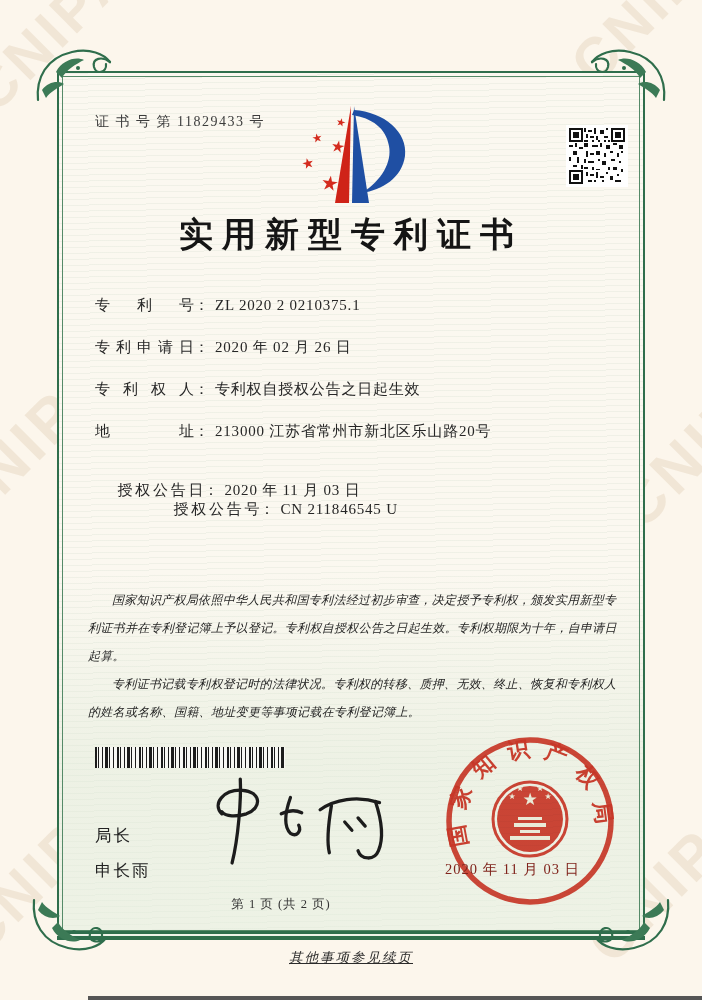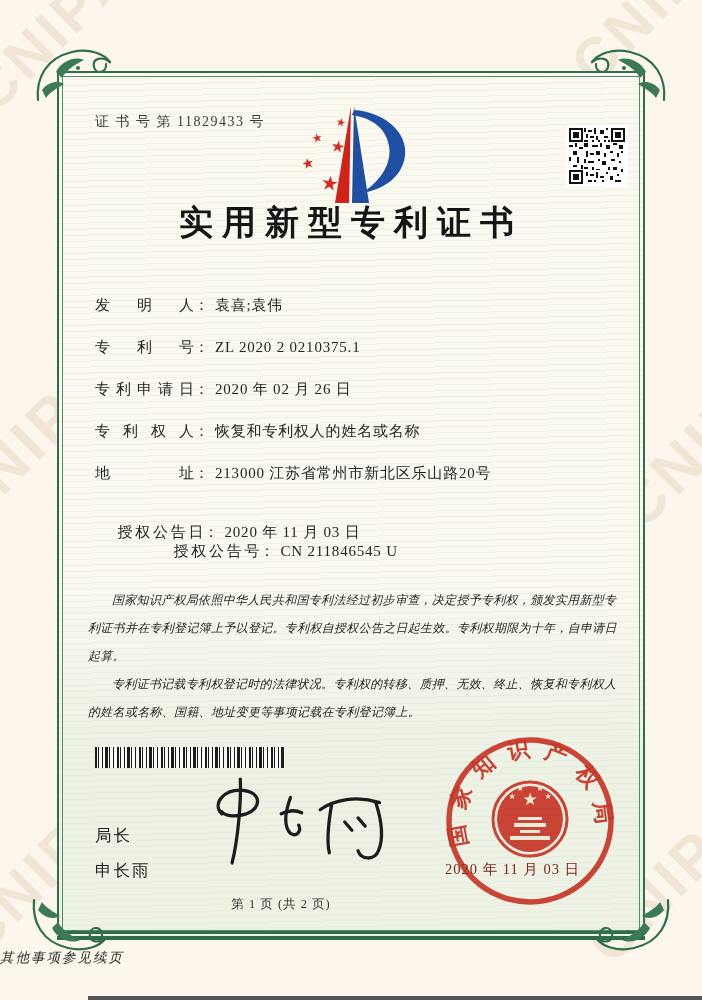--- a/index.html
+++ b/index.html
@@ -45,21 +45,21 @@
   .fl.br{left:592px; top:898px; transform:scale(-1,-1);}
 
   .certno {
     position:absolute; left:95px; top:113px; font-size:14px; letter-spacing:1.5px; color:#3c3c3c;
   }
   .logo { position:absolute; left:288px; top:98px; width:130px; height:115px; }
   .qr { position:absolute; left:566px; top:125px; width:62px; height:62px; background:#fff; padding:3px; }
   .qr svg{ width:100%; height:100%; display:block; }
 
   .title {
-    position:absolute; left:0; top:200px; width:702px; text-align:center;
+    position:absolute; left:0; top:212px; width:702px; text-align:center;
     font-size:34px; font-weight:bold; letter-spacing:9px; color:#151515;
   }
 
   .fields { position:absolute; left:95px; top:296px; width:530px; font-size:15px; color:#262626; }
   .frow { height:42px; white-space:pre; }
   .frow .flabel { display:inline-block; width:99px; text-align:justify; text-align-last:justify; vertical-align:top; }
   .frow .colon { display:inline-block; margin-right:6px; }
   .frow .fvalue { letter-spacing:0.8px; }
   .frow.grant .pair2 { margin-left:56px; }
   .frow.grant .flabel { width:86px; }
@@ -84,22 +84,22 @@
   .signature { position:absolute; left:185px; top:772px; width:215px; height:98px; }
 
   .seal { position:absolute; left:442px; top:733px; width:176px; height:176px; mix-blend-mode:multiply; }
   .seal-date {
     position:absolute; left:445px; top:860px; font-size:14.5px; color:#80241c;
     letter-spacing:1px; white-space:nowrap;
   }
 
   .pagenum { position:absolute; left:0; top:879px; width:562px; text-align:center;
     font-size:12.5px; letter-spacing:1px; color:#333;margin-top:17px; }
-  .footnote { position:absolute; left:0; top:949px; width:702px; text-align:left;
-    font-size:13.5px; font-style:italic; letter-spacing:2px; color:#2b2b2b; }
+  .footnote { position:absolute; left:0; top:949px; width:702px; text-align:center;
+    font-size:13.5px; font-style:italic; letter-spacing:2px; color:#2b2b2b;text-decoration:underline; }
   .scan-edge { position:absolute; left:88px; right:0; bottom:0; height:4px; background:#555; }
 </style>
 </head>
 <body>
 
 <div class="page">
 
   <span class="wm w1">CNIPA</span>
   <span class="wm w2">CNIPA</span>
   <span class="wm w3">CNIPA</span>
@@ -234,24 +234,23 @@
         <rect x="10" y="27" width="2" height="1"></rect>
           <rect x="13" y="27" width="1" height="1"></rect>
           <rect x="17" y="27" width="1" height="1"></rect>
       </g>
     </svg>
   </div>
 
   <div class="title">实用新型专利证书</div>
 
   <div class="fields">
-    <div class="frow"><span class="flabel">发明人</span><span class="colon">：</span><span class="fvalue">袁喜;袁伟</span></div>
     <div class="frow"><span class="flabel">专利号</span><span class="colon">：</span><span class="fvalue">ZL 2020 2 0210375.1</span></div>
     <div class="frow"><span class="flabel">专利申请日</span><span class="colon">：</span><span class="fvalue">2020 年 02 月 26 日</span></div>
-    <div class="frow"><span class="flabel">专利权人</span><span class="colon">：</span><span class="fvalue">恢复和专利权人的姓名或名称</span></div>
+    <div class="frow"><span class="flabel">专利权人</span><span class="colon">：</span><span class="fvalue">专利权自授权公告之日起生效</span></div>
     <div class="frow"><span class="flabel">地址</span><span class="colon">：</span><span class="fvalue">213000 江苏省常州市新北区乐山路20号</span></div>
     <div class="frow grant">
       <span class="pair1"><span class="flabel">授权公告日</span><span class="colon">：</span><span class="fvalue">2020 年 11 月 03 日</span></span>
       <span class="pair2"><span class="flabel">授权公告号</span><span class="colon">：</span><span class="fvalue">CN 211846545 U</span></span>
     </div>
   </div>
 
   <div class="paras">
     <p>国家知识产权局依照中华人民共和国专利法经过初步审查，决定授予专利权，颁发实用新型专利证书并在专利登记簿上予以登记。专利权自授权公告之日起生效。专利权期限为十年，自申请日起算。</p>
     <p>专利证书记载专利权登记时的法律状况。专利权的转移、质押、无效、终止、恢复和专利权人的姓名或名称、国籍、地址变更等事项记载在专利登记簿上。</p>

